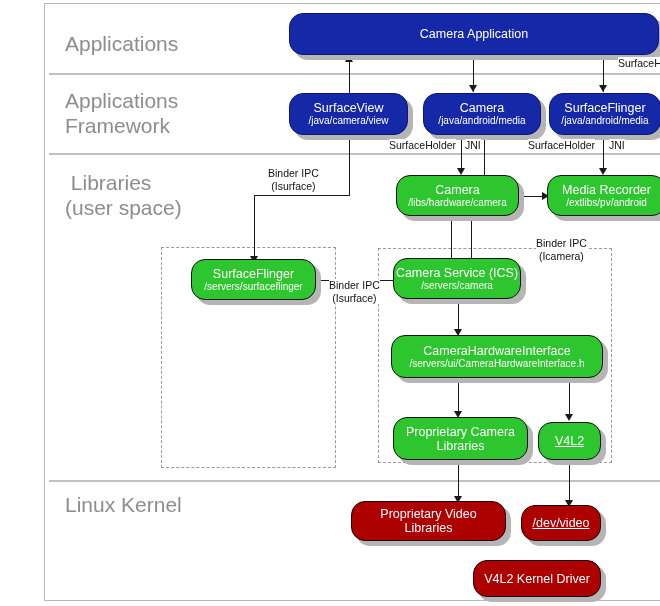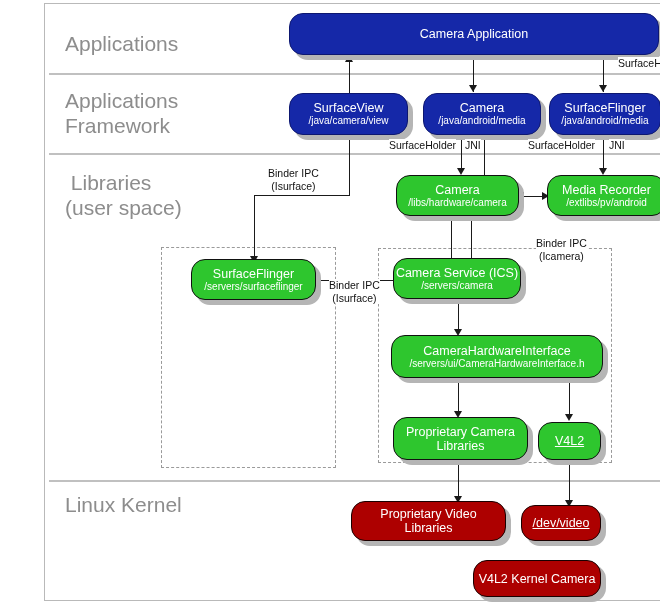--- a/index.html
+++ b/index.html
@@ -190,16 +190,16 @@
     <span class="t1 wrap" style="width:130px;">Proprietary Video Libraries</span>
   </div>
 
   <div class="shadowbox" style="left:485px;top:510px;width:80px;height:36px;"></div>
   <div class="node red" style="left:480px;top:505px;width:80px;height:36px;text-decoration:underline;">
     <span class="t1">/dev/video</span>
   </div>
 
   <div class="shadowbox" style="left:437px;top:565px;width:128px;height:37px;"></div>
   <div class="node red" style="left:432px;top:560px;width:128px;height:37px;">
-    <span class="t1">V4L2 Kernel Camera</span>
+    <span class="t1">V4L2 Kernel Driver</span>
   </div>
 
 </div>
 
 </body></html>

